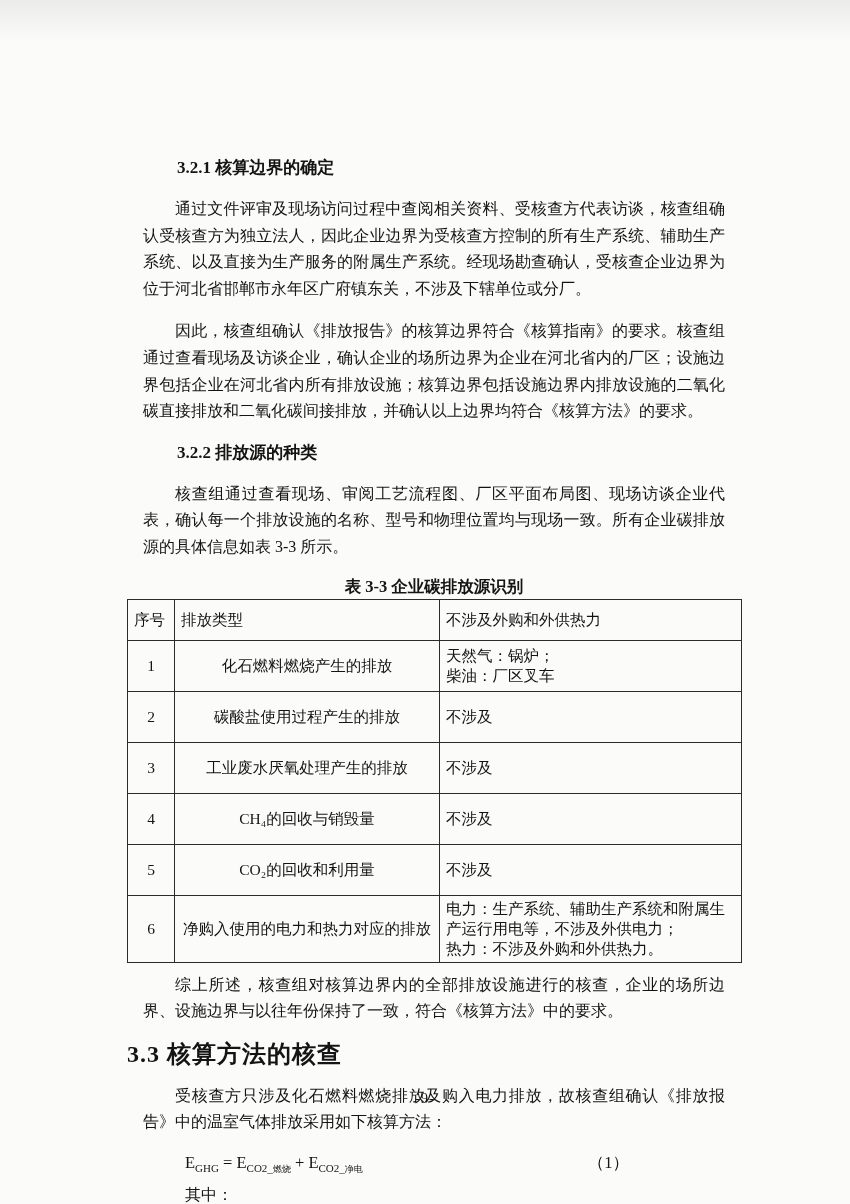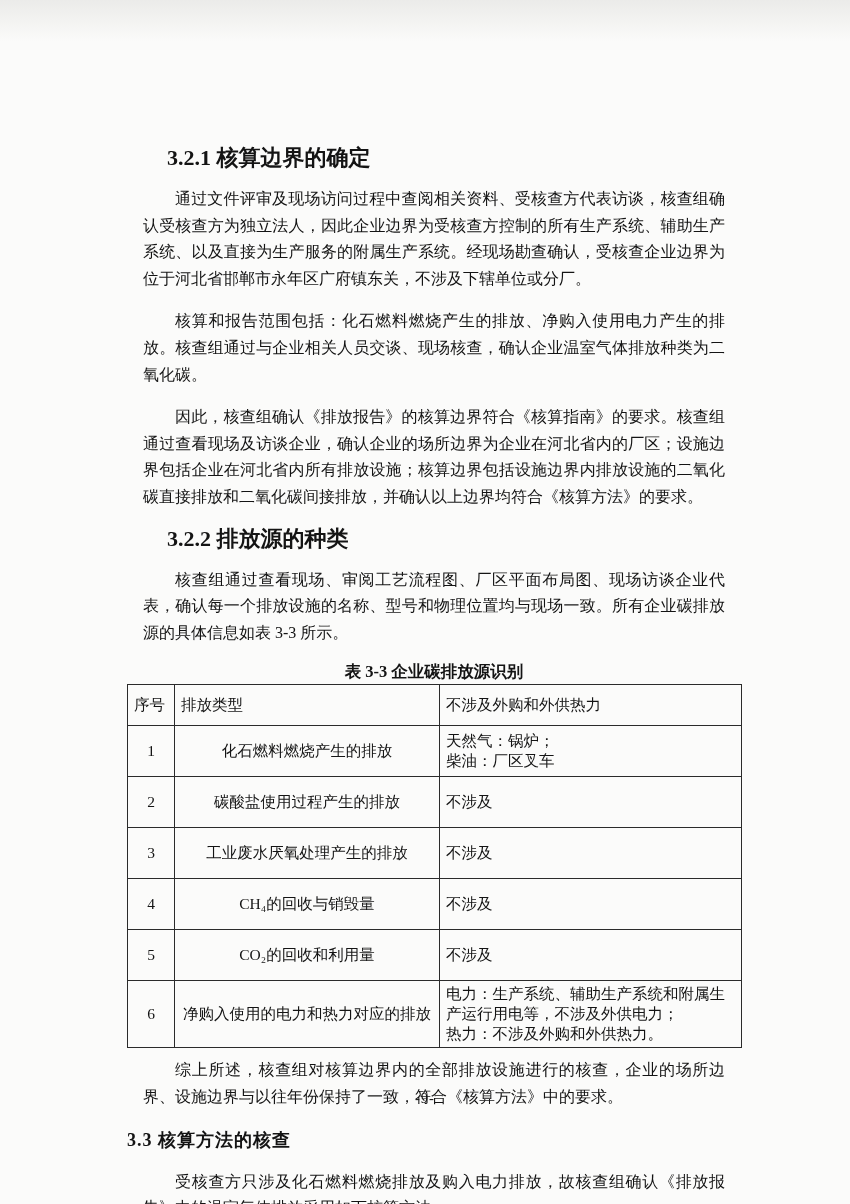--- a/index.html
+++ b/index.html
@@ -18,27 +18,27 @@
   .scan-band{
     position:absolute;top:0;left:0;right:0;height:42px;
     background:linear-gradient(to bottom,#e7e7e5 0%,#f2f2f0 55%,#fbfbfa 100%);
     opacity:.8;
   }
   .content{
     position:absolute;
     left:127px;top:140px;width:614px;
   }
   .h-sub{
-    font-size:22px;font-weight:bold;
+    font-size:17px;font-weight:bold;
     text-indent:34px;
-    margin:6px;line-height:24px;
+    margin:16px;line-height:24px;
   }
   .h-sub.second{margin-top:9px;}
   .h-main{
-    font-size:18px;font-weight:bold;
+    font-size:24px;font-weight:bold;
     margin:16px 0 4px 0;line-height:26px;
     letter-spacing:1px;
   }
   .para{
     font-size:16px;line-height:26.6px;
     text-align:justify;
     text-indent:32px;
     margin:16px;
   }
   .tbl-caption{
@@ -86,21 +86,20 @@
 </head>
 <body>
 
 <div class="page">
   <div class="scan-band"></div>
 
   <div class="content">
 
     <h3 class="h-sub">3.2.1 核算边界的确定</h3>
     <p class="para">通过文件评审及现场访问过程中查阅相关资料、受核查方代表访谈，核查组确认受核查方为独立法人，因此企业边界为受核查方控制的所有生产系统、辅助生产系统、以及直接为生产服务的附属生产系统。经现场勘查确认，受核查企业边界为位于河北省邯郸市永年区广府镇东关，不涉及下辖单位或分厂。</p>
-    <p class="para">核算和报告范围包括：化石燃料燃烧产生的排放、净购入使用电力产生的排放。核查组通过与企业相关人员交谈、现场核查，确认企业温室气体排放种类为二氧化碳。</p>
     <p class="para">因此，核查组确认《排放报告》的核算边界符合《核算指南》的要求。核查组通过查看现场及访谈企业，确认企业的场所边界为企业在河北省内的厂区；设施边界包括企业在河北省内所有排放设施；核算边界包括设施边界内排放设施的二氧化碳直接排放和二氧化碳间接排放，并确认以上边界均符合《核算方法》的要求。</p>
 
     <h3 class="h-sub second">3.2.2 排放源的种类</h3>
     <p class="para">核查组通过查看现场、审阅工艺流程图、厂区平面布局图、现场访谈企业代表，确认每一个排放设施的名称、型号和物理位置均与现场一致。所有企业碳排放源的具体信息如表 3-3 所示。</p>
 
     <div class="tbl-caption">表 3-3 企业碳排放源识别</div>
 
     <table class="src">
       <colgroup>
         <col class="c-no">

